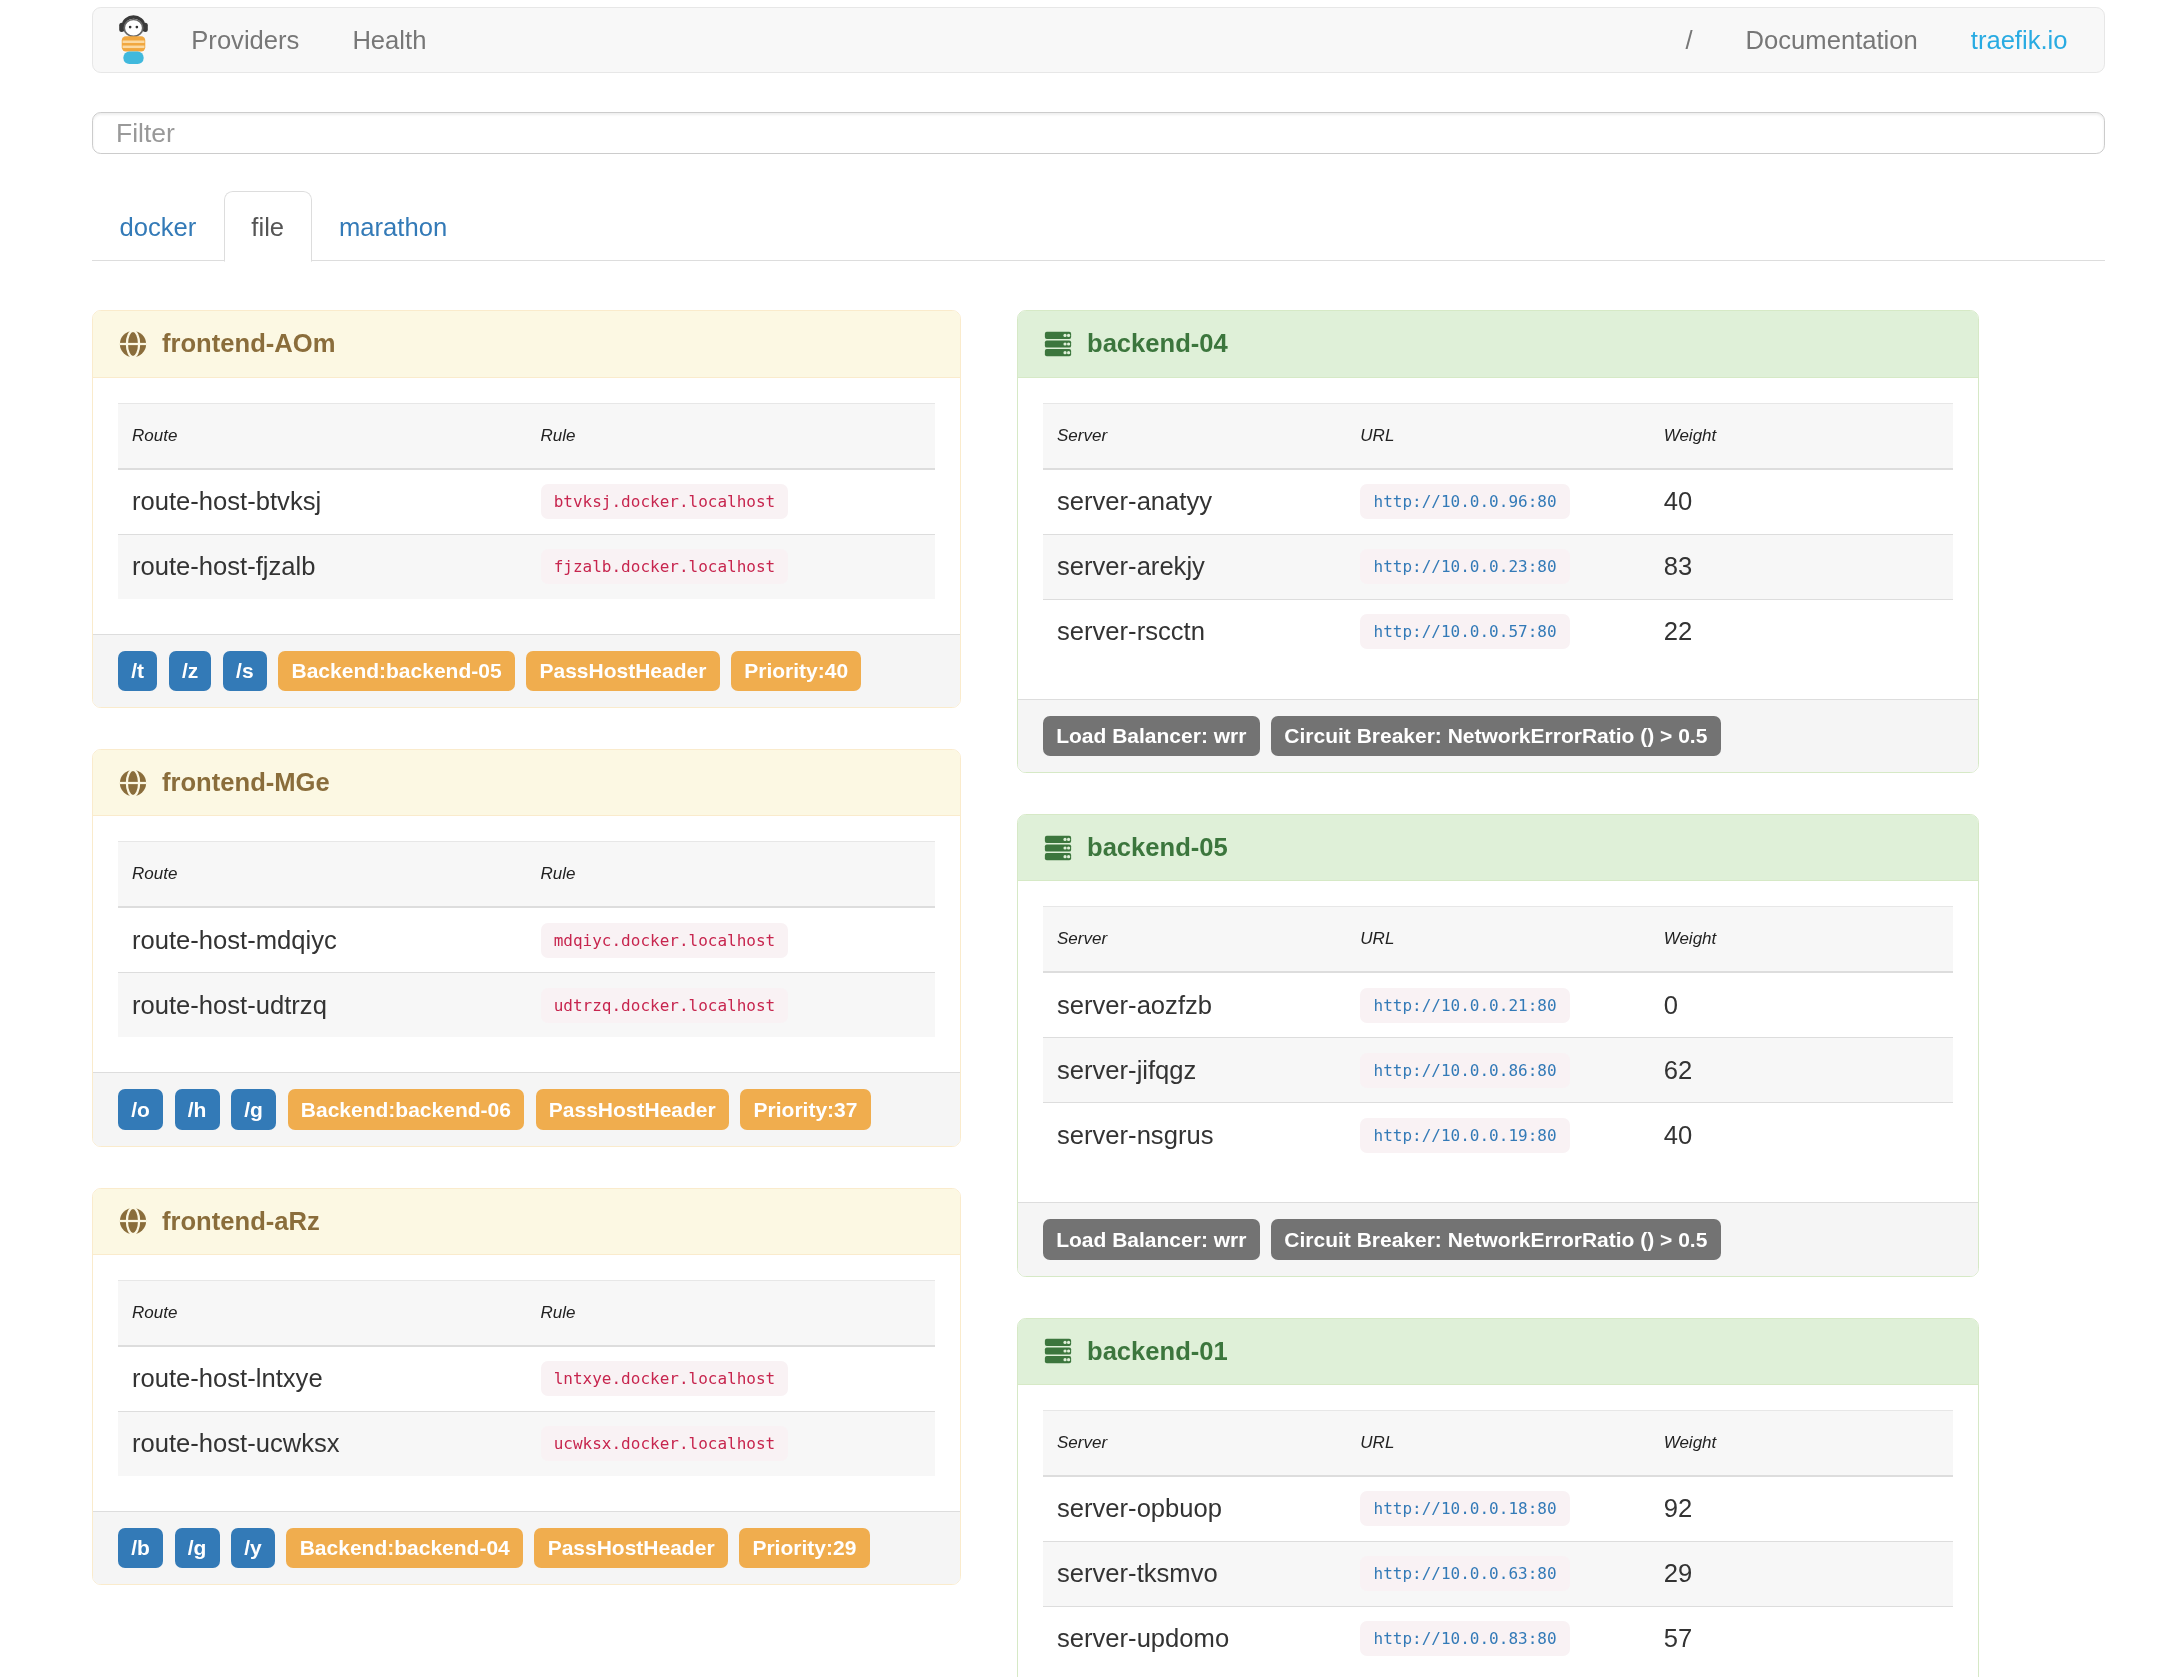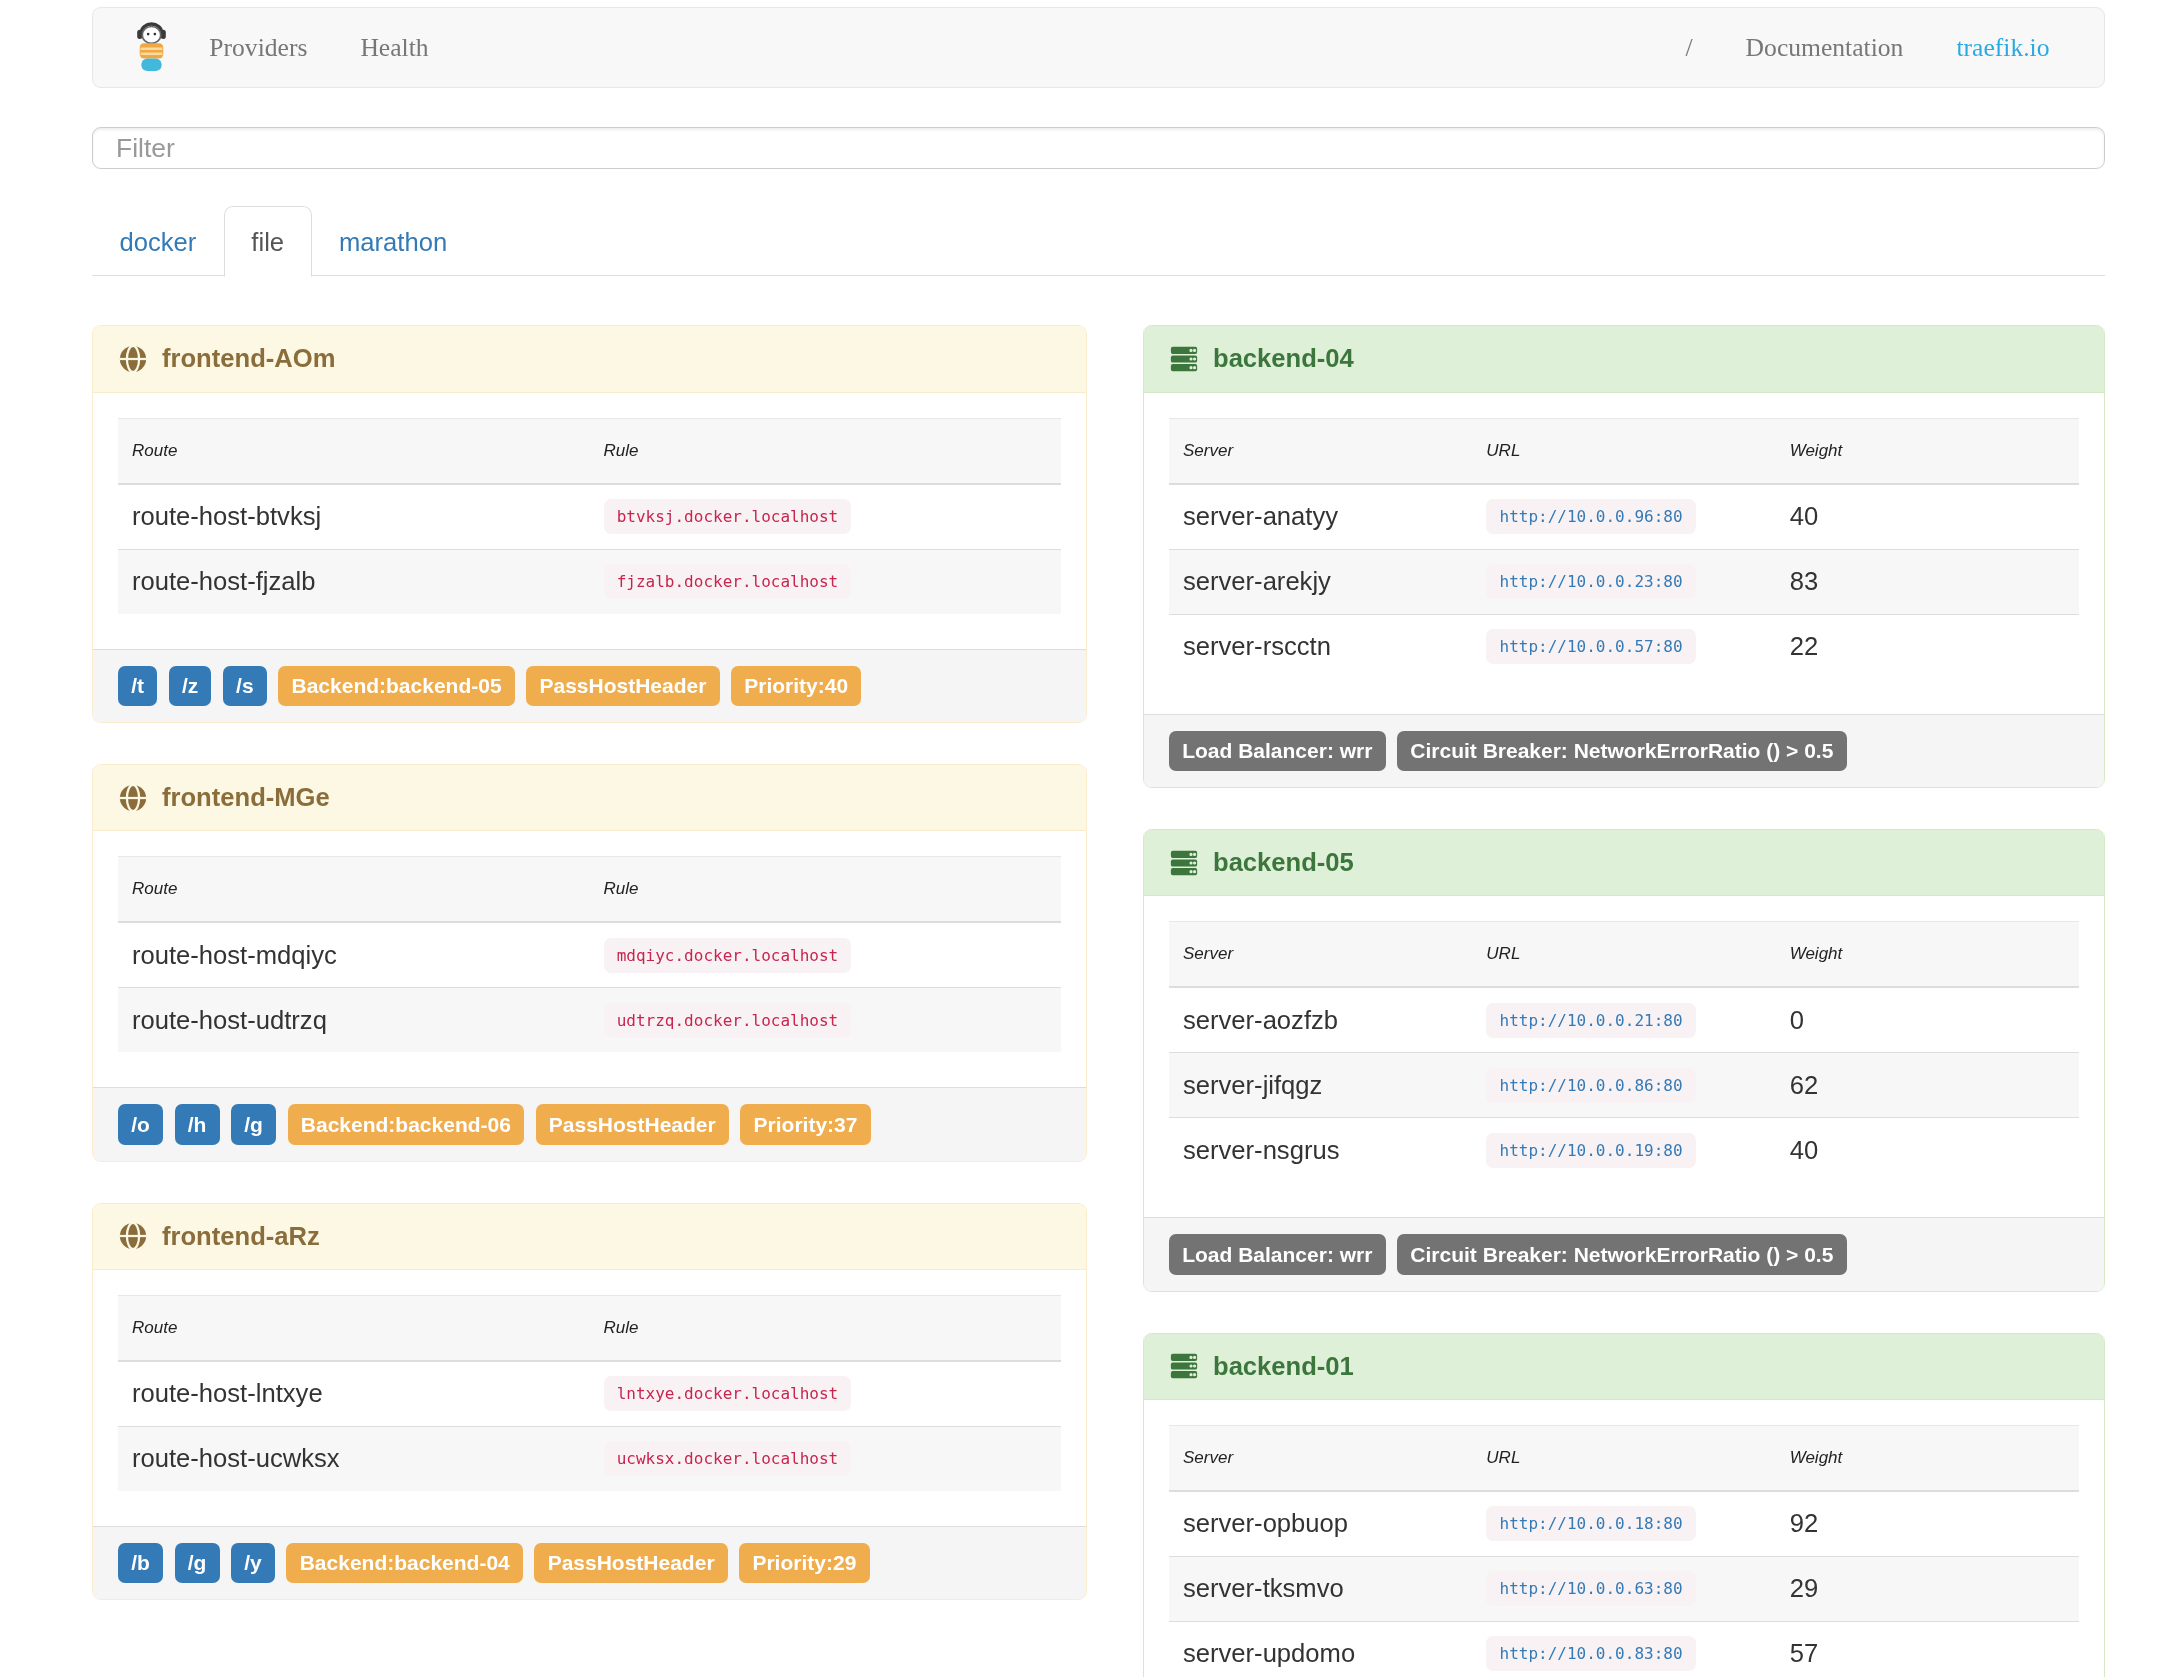--- a/index.html
+++ b/index.html
@@ -4,23 +4,23 @@
 <style>
   html,body{margin:0;padding:0;}
   body{
     width:2174px;height:1678px;overflow:hidden;background:#fff;
     font-family:"Liberation Sans",sans-serif;color:#333;font-size:25px;
   }
   .container{width:2013px;margin-left:92px;}
 
   
   .navbar{
-    margin-top:7px;height:81px;background:#f8f8f8;border:1.8px solid #e7e7e7;
+    margin-top:7px;height:66px;background:#f8f8f8;border:1.8px solid #e7e7e7;
     border-radius:8.8px;display:flex;align-items:center;justify-content:space-between;
-    padding:0 28px;box-sizing:border-box;font-family:Liberation Serif, serif;
+    padding:0 10px;box-sizing:border-box;
   }
   .nav-group{display:flex;align-items:center;height:100%;}
   .brand{display:flex;align-items:center;padding:0 12.4px;cursor:pointer;}
   .nav-link{color:#777;text-decoration:none;padding:0 26.5px;font-size:25.6px;cursor:pointer;}
   .nav-link.brand-link{color:#29abe2;}
 
   
   .filter-input{
     margin-top:39px;width:100%;height:42px;border:1.8px solid #ccc;border-radius:8.8px;
     padding:0 23px;font-size:26.5px;color:#555;box-sizing:border-box;outline:none;
@@ -34,21 +34,21 @@
     padding:17.6px 26.5px;font-size:25.6px;color:#337ab7;text-decoration:none;cursor:pointer;
     margin-bottom:-1.8px;border:1.8px solid transparent;line-height:34px;
   }
   .tab.active{
     background:#fff;border-color:#ddd;border-bottom-color:#fff;
     border-radius:8.8px 8.8px 0 0;color:#555;
   }
 
   
   .content{margin-top:49px;display:flex;gap:56px;align-items:flex-start;}
-  .col-left{width:995px;display:flex;flex-direction:column;gap:41px;flex:none;}
+  .col-left{width:869px;display:flex;flex-direction:column;gap:41px;flex:none;}
   .col-right{width:962px;display:flex;flex-direction:column;gap:41px;flex:none;}
 
   
   .panel{border:1.8px solid;border-radius:8.8px;background:#fff;}
   .panel-warning{border-color:#faebcc;}
   .panel-success{border-color:#d6e9c6;}
   .panel-heading{
     display:flex;align-items:center;gap:14px;padding:17.6px 25px;
     font-weight:bold;font-size:25.6px;border-bottom:1.8px solid;border-radius:7px 7px 0 0;
   }

